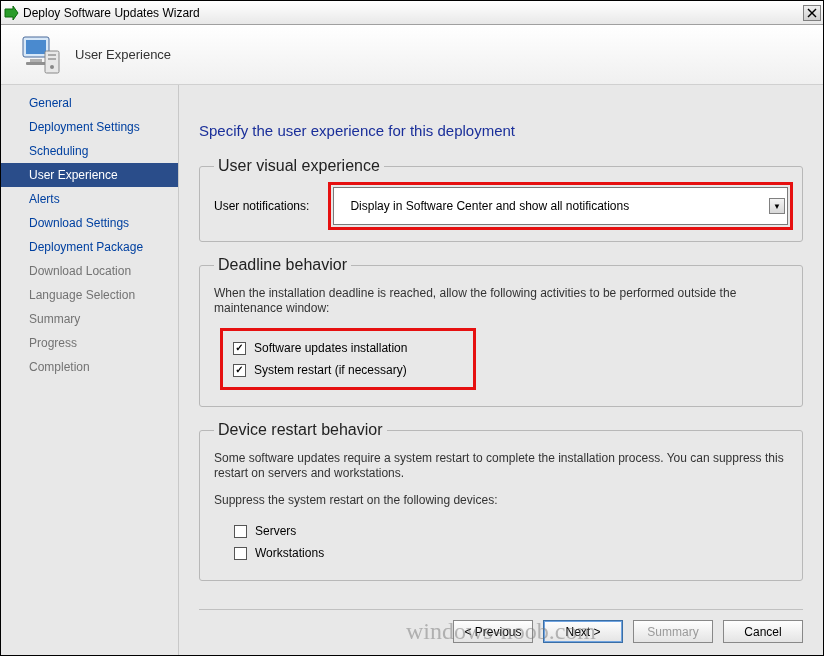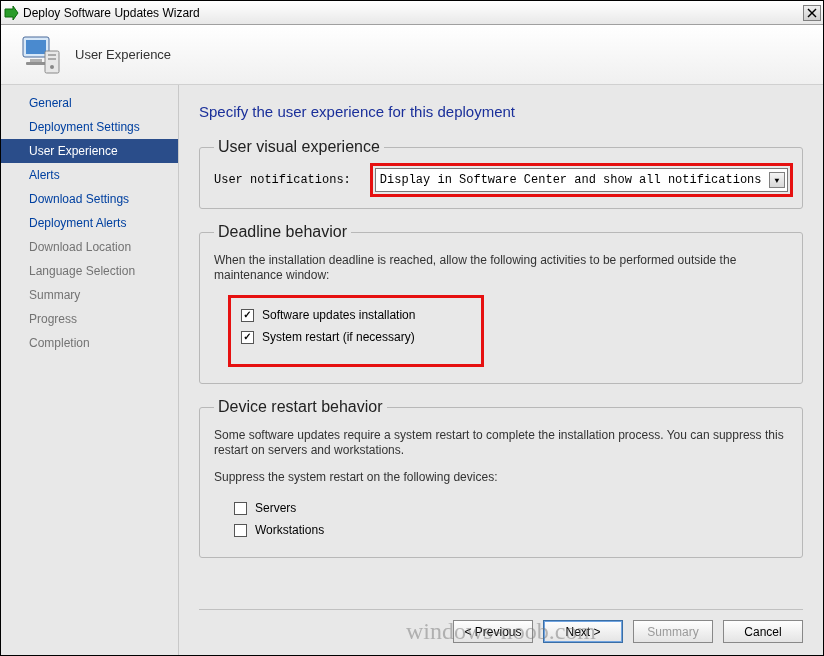--- a/index.html
+++ b/index.html
@@ -84,66 +84,66 @@
     .content {
       flex: 1;
       position: relative;
       padding: 18px 20px 0 20px;
       background: #e8e8e8;
     }
     .page-heading {
       color: #1a2f9a;
       font-size: 15px;
       margin-bottom: 18px;
+      margin-top: 19px;
     }
     fieldset {
       border: 1px solid #b8b8b8;
       border-radius: 3px;
       padding: 12px 14px 16px 14px;
       margin-bottom: 14px;
       font-size: 12px;
     }
     legend {
       padding: 0 4px;
       font-size: 16px;
       color: #222;
     }
     .row-inline {
       display: flex;
       align-items: center;
       gap: 24px;
-      font-family: Liberation Mono, monospace;
     }
     .dropdown {
       flex: 1;
-      height: 24px;
+      height: 38px;
       background: #fff;
       border: 1px solid #7a7a7a;
       display: flex;
       align-items: center;
       justify-content: space-between;
-      padding: 0 2px 0 4px;
+      padding: 0 2px 0 16px;
       font-size: 12px;
     }
     .dropdown-btn {
       width: 16px; height: 16px;
       background: linear-gradient(to bottom, #f4f4f4, #d8d8d8);
       border: 1px solid #808080;
       display: flex; align-items: center; justify-content: center;
       font-size: 8px;
     }
     .highlight-red {
       outline: 3px solid #e61010;
       outline-offset: 2px;
     }
     .highlight-red-block {
       border: 3px solid #e61010;
       display: inline-block;
-      padding: 6px 66px 16px 10px;
-      margin-left: 14px;
+      padding: 6px 66px 6px 10px;
+      margin-left: 6px;
     }
     .desc-text {
       margin-bottom: 12px;
       color: #333;
       line-height: 15px;
     }
     .checkbox-row {
       display: flex;
       align-items: center;
       gap: 8px;
@@ -241,24 +241,25 @@
     </svg>
   </span>
   <span class="banner-text">User Experience</span>
 </div>
 
 <div class="body-area">
 
   <div class="sidebar">
     <div class="sidebar-item"><span>General</span></div>
     <div class="sidebar-item"><span>Deployment Settings</span></div>
+    <div class="sidebar-item"><span>Scheduling</span></div>
     <div class="sidebar-item selected"><span>User Experience</span></div>
     <div class="sidebar-item"><span>Alerts</span></div>
     <div class="sidebar-item"><span>Download Settings</span></div>
-    <div class="sidebar-item"><span>Deployment Alerts</span></div>
+    <div class="sidebar-item"><span>Deployment Package</span></div>
     <div class="sidebar-item disabled"><span>Download Location</span></div>
     <div class="sidebar-item disabled"><span>Language Selection</span></div>
     <div class="sidebar-item disabled"><span>Summary</span></div>
     <div class="sidebar-item disabled"><span>Progress</span></div>
     <div class="sidebar-item disabled"><span>Completion</span></div>
   </div>
 
   <div class="content">
     <div class="page-heading">Specify the user experience for this deployment</div>
 

